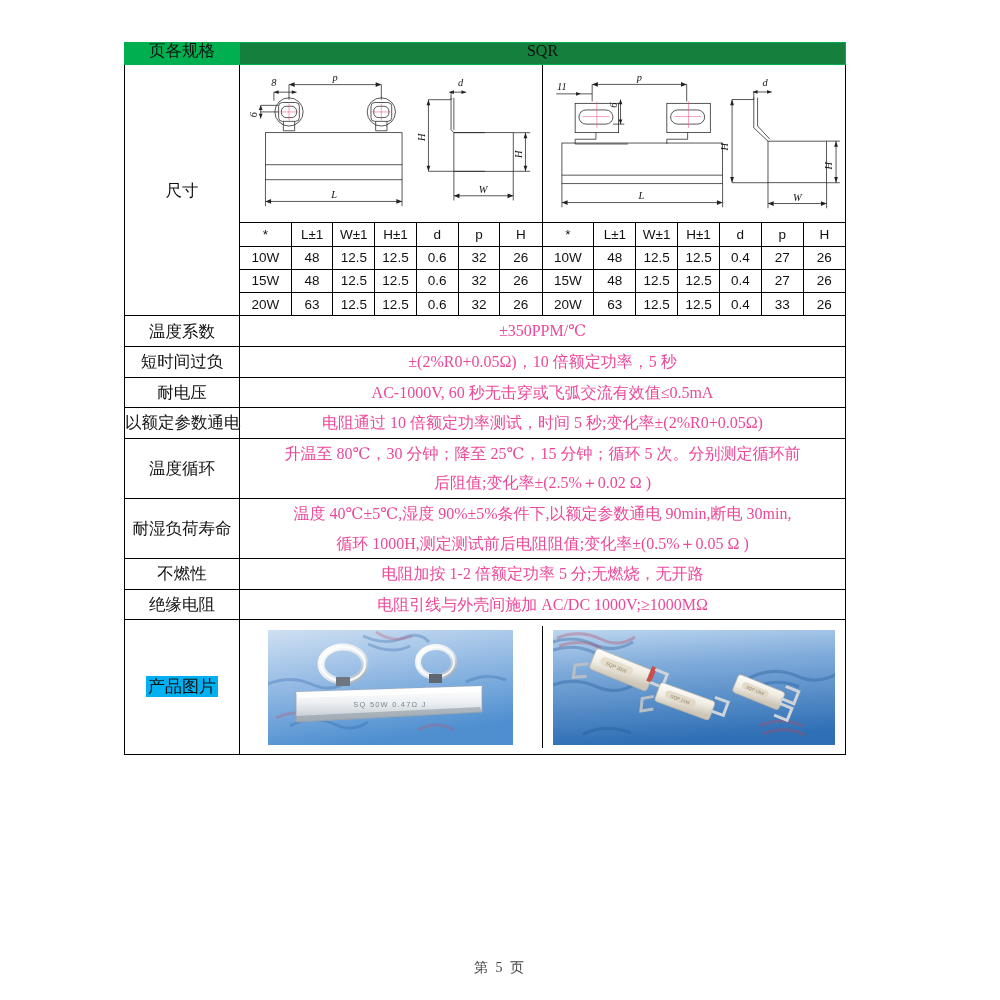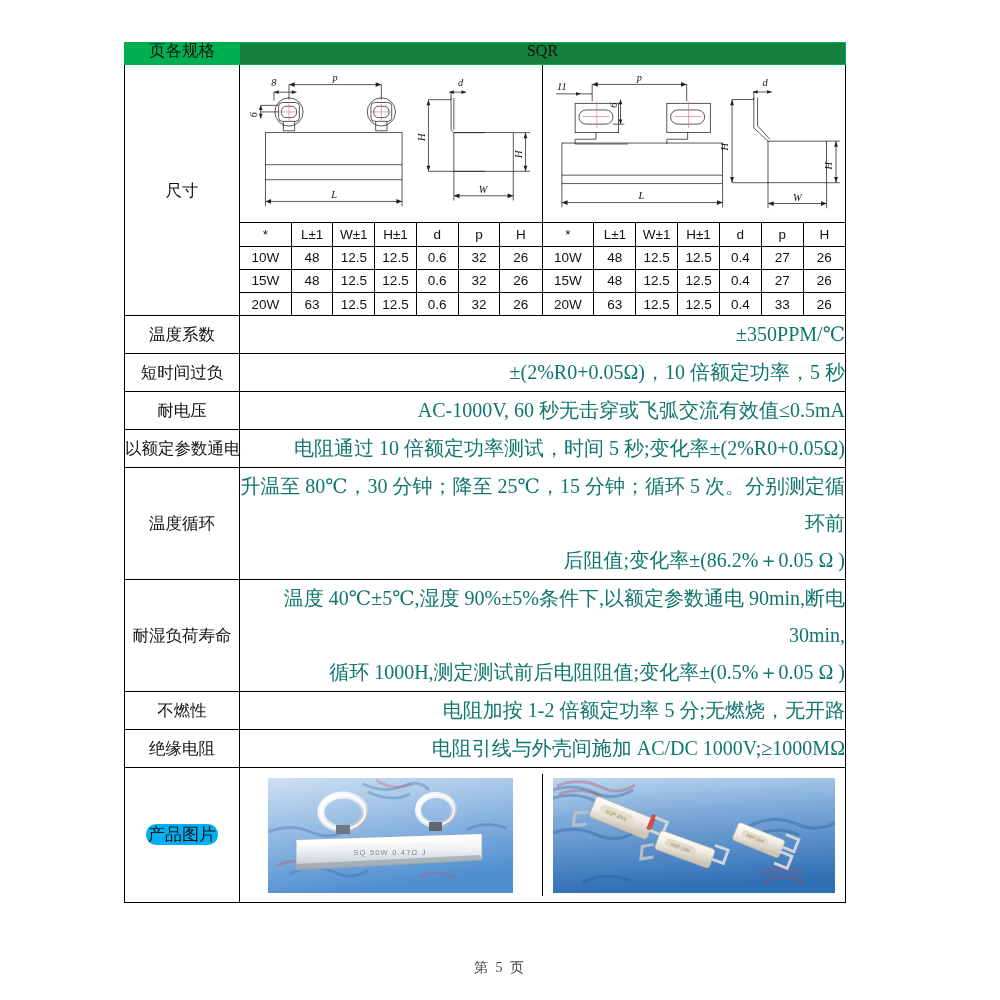--- a/index.html
+++ b/index.html
@@ -28,23 +28,23 @@
     width: 115px;
     text-align: center;
     font-size: 16.5px;
     font-family: "Liberation Serif","DejaVu Serif",serif;
     color:#111;
     line-height: 1.3;
     padding: 4px 2px;
     white-space: nowrap;
   }
   .valcell {
-    text-align: right;
-    font-size: 20px;
-    color:#0f766e;
+    text-align: center;
+    font-size: 16px;
+    color:#ec4899;
     padding: 8px 10px;
     line-height: 1.85;
   }
   .valcell .line { display:block; }
 
   
   .hdr-row td { background: #15803d; border-color:#00b050 !important; height: 22px; }
   .hdr-row td.lblcell { color: #111; background:#00b050; }
   .hdr-title {
     text-align:center; color:#111; font-size:16px; font-weight:400;
@@ -79,21 +79,20 @@
   .svgbox { display:block; width:100%; height:157px; }
 
   
   .prodcell { padding:6px 0 !important; }
   .prod-wrap { display:flex; width:100%; height:122px; }
   .prod-half { width:50%; display:flex; align-items:center; justify-content:center; }
   .prod-half.left { border-right:1px solid #000; }
   .hl {
     background:#00b0f0; color:#111; font-size:17px; padding:1px 2px;
     font-family:"Liberation Serif","DejaVu Serif",serif;
-    border-radius:10px;
   }
   .photo { width:245px; height:115px; position:relative; overflow:hidden; }
   .photo.wide { width:282px; }
 
   .footer {
     position:absolute; left:0; top:915px; width:1000px;
     text-align:center; font-size:14px; color:#444;
     font-family:"Liberation Serif","DejaVu Serif",serif;
     letter-spacing:2px;
   }
@@ -408,21 +407,21 @@
         <td class="lblcell">以额定参数通电</td>
         <td class="valcell">
           <span class="line">电阻通过 10 倍额定功率测试，时间 5 秒;变化率±(2%R0+0.05Ω)</span>
         </td>
       </tr>
 
       <tr>
         <td class="lblcell">温度循环</td>
         <td class="valcell">
           <span class="line">升温至 80℃，30 分钟；降至 25℃，15 分钟；循环 5 次。分别测定循环前</span>
-          <span class="line">后阻值;变化率±(86.2%＋0.05 Ω )</span>
+          <span class="line">后阻值;变化率±(2.5%＋0.02 Ω )</span>
         </td>
       </tr>
 
       <tr>
         <td class="lblcell">耐湿负荷寿命</td>
         <td class="valcell">
           <span class="line">温度 40℃±5℃,湿度 90%±5%条件下,以额定参数通电 90min,断电 30min,</span>
           <span class="line">循环 1000H,测定测试前后电阻阻值;变化率±(0.5%＋0.05 Ω )</span>
         </td>
       </tr>

